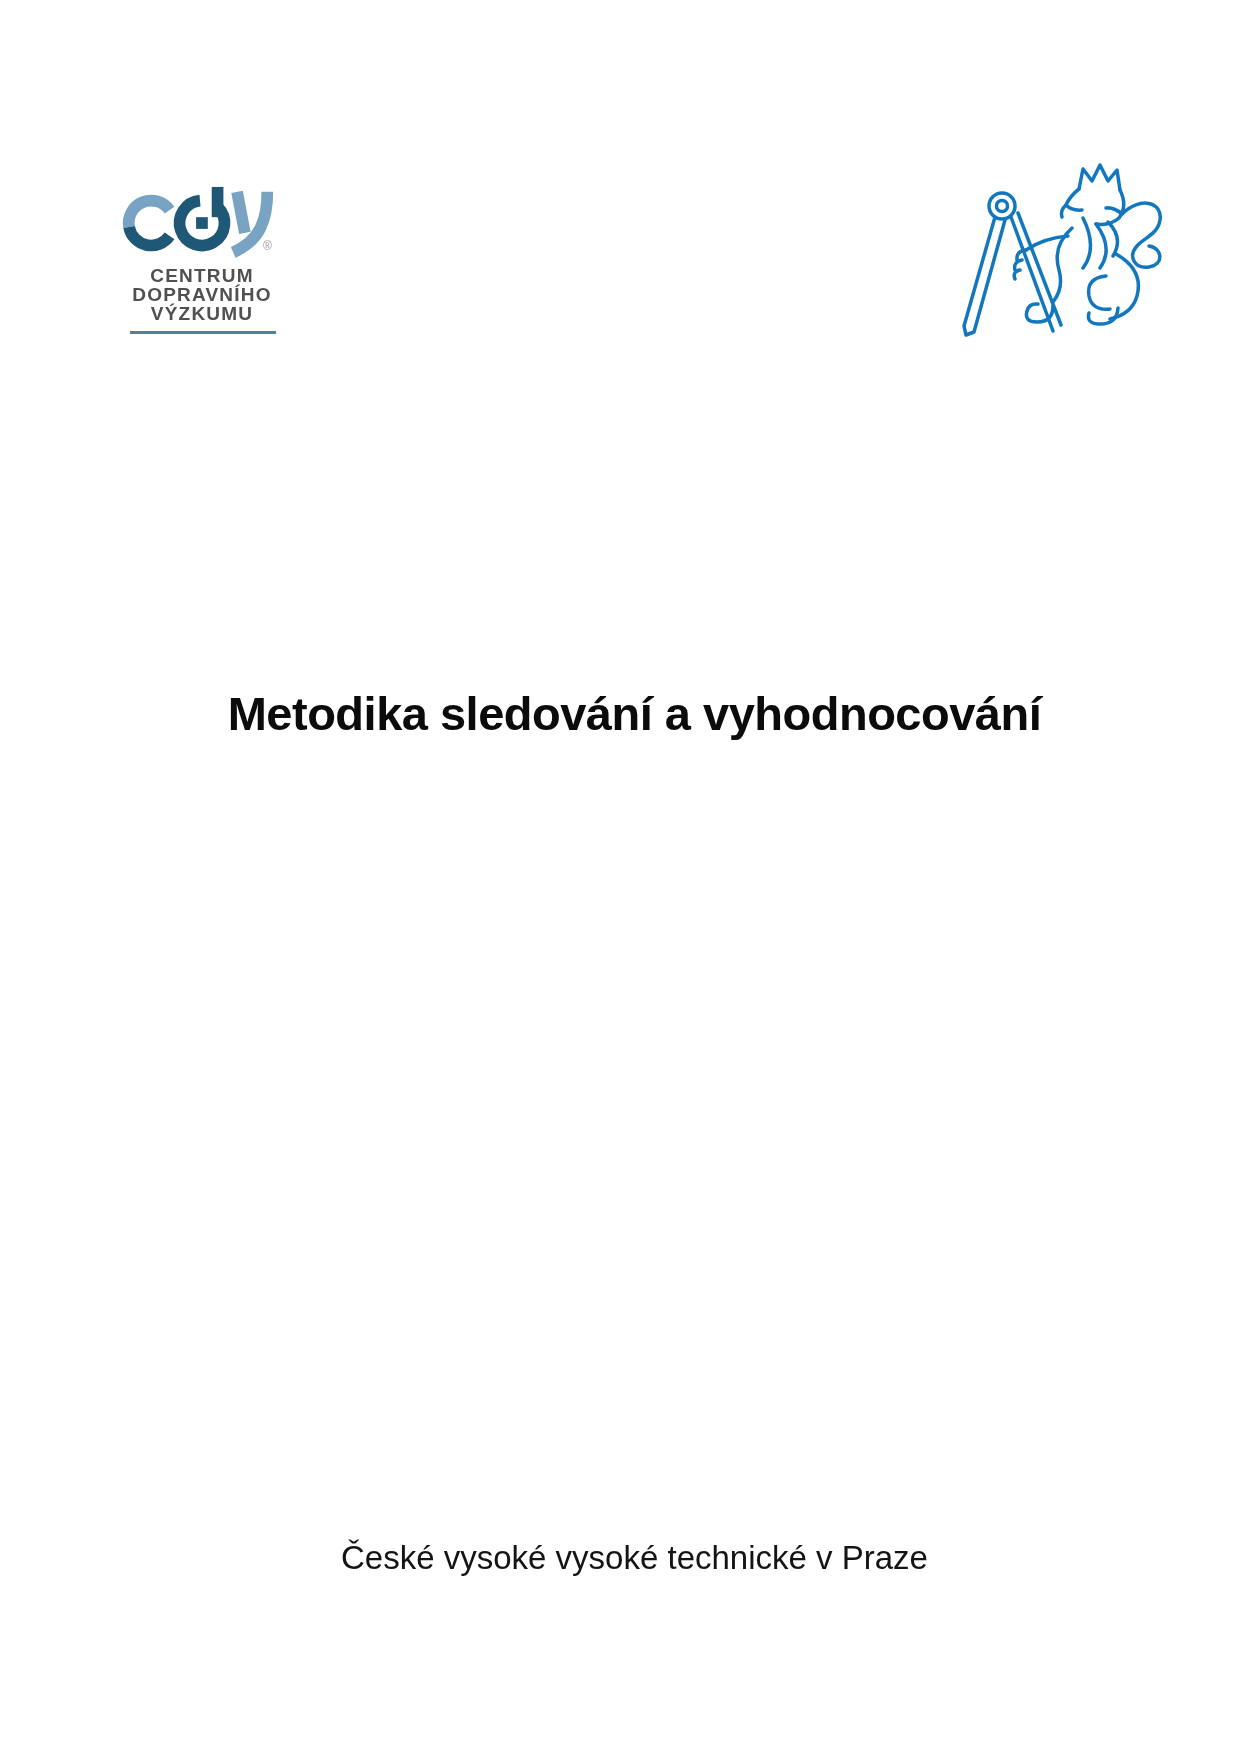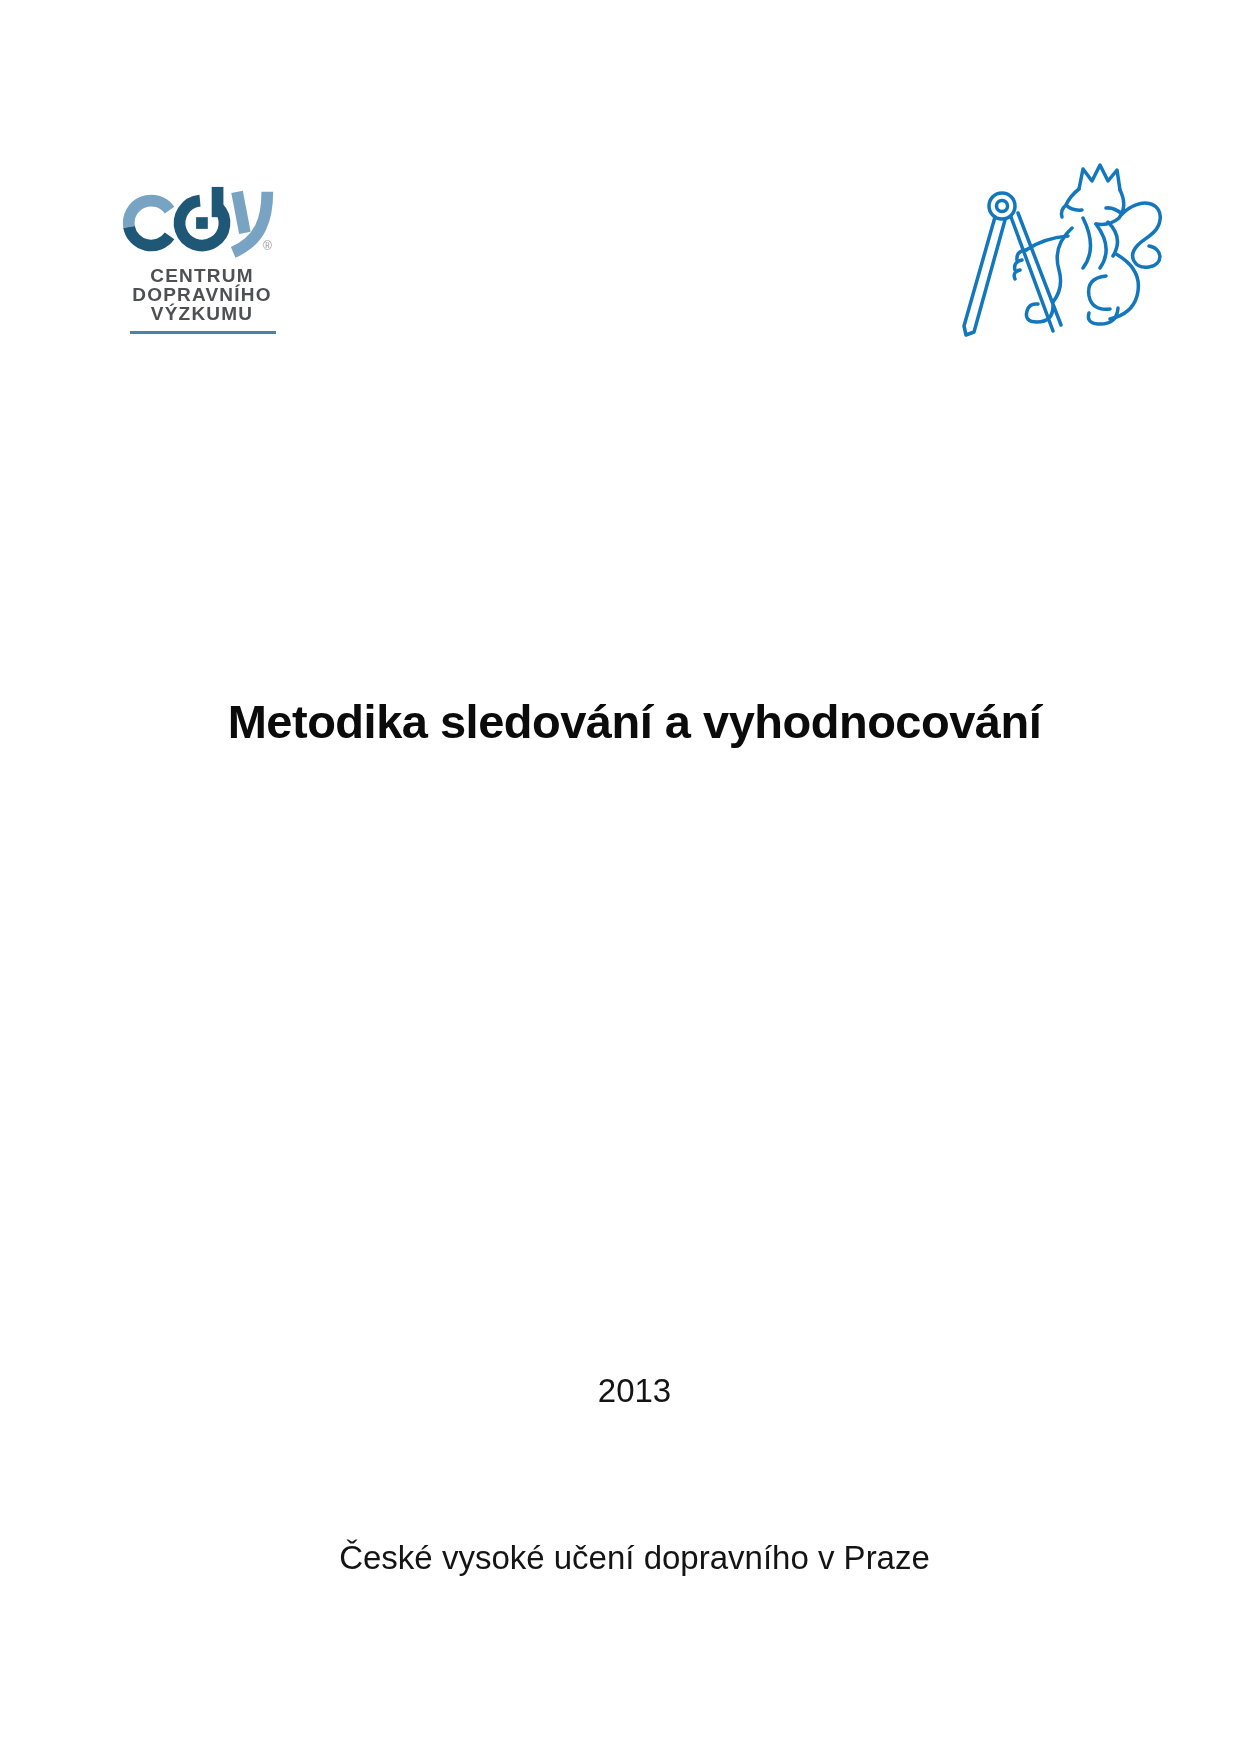--- a/index.html
+++ b/index.html
@@ -13,21 +13,20 @@
     margin: 0 auto;
   }
   .abs { position: absolute; }
   .centered { position: absolute; left: 28px; right: 0; text-align: center; }
   .title-line {
     font-size: 47px;
     font-weight: 700;
     color: #0b0b0b;
     letter-spacing: -0.5px;
     line-height: 1.1;
-    margin-top: 8px;
   }
   .meta-line {
     font-size: 33px;
     font-weight: 400;
     color: #141414;
     line-height: 1.2;
   }
   .cdv-wordmark {
     position: absolute;
     left: 96px;
@@ -126,16 +125,15 @@
       <path d="M97 150 q0 16 -16 16 q-13 0 -10 -11 q2 -8 11 -7"></path>
       <path d="M162 152 q-1 17 -20 16 q-12 -1 -9 -11"></path>
 
       <path d="M166 58 C184 40 207 46 204 64 C202 78 188 82 181 90 C172 100 178 113 193 111 C208 109 207 92 193 90"></path>
       <path d="M166 58 q-8 -7 -16 -6"></path>
     </g>
   </svg>
 
   <div class="centered title-line" style="top:688px;">Metodika sledování a vyhodnocování</div>
 
-  <div class="centered meta-line" style="top:1371px;">2013</div>
-  <div class="centered meta-line" style="top:1538px;">České vysoké učení dopravního v Praze</div>
+  <div class="centered meta-line" style="top:1538px;">České vysoké vysoké technické v Praze</div>
 
 </div>
 
 </body></html>

